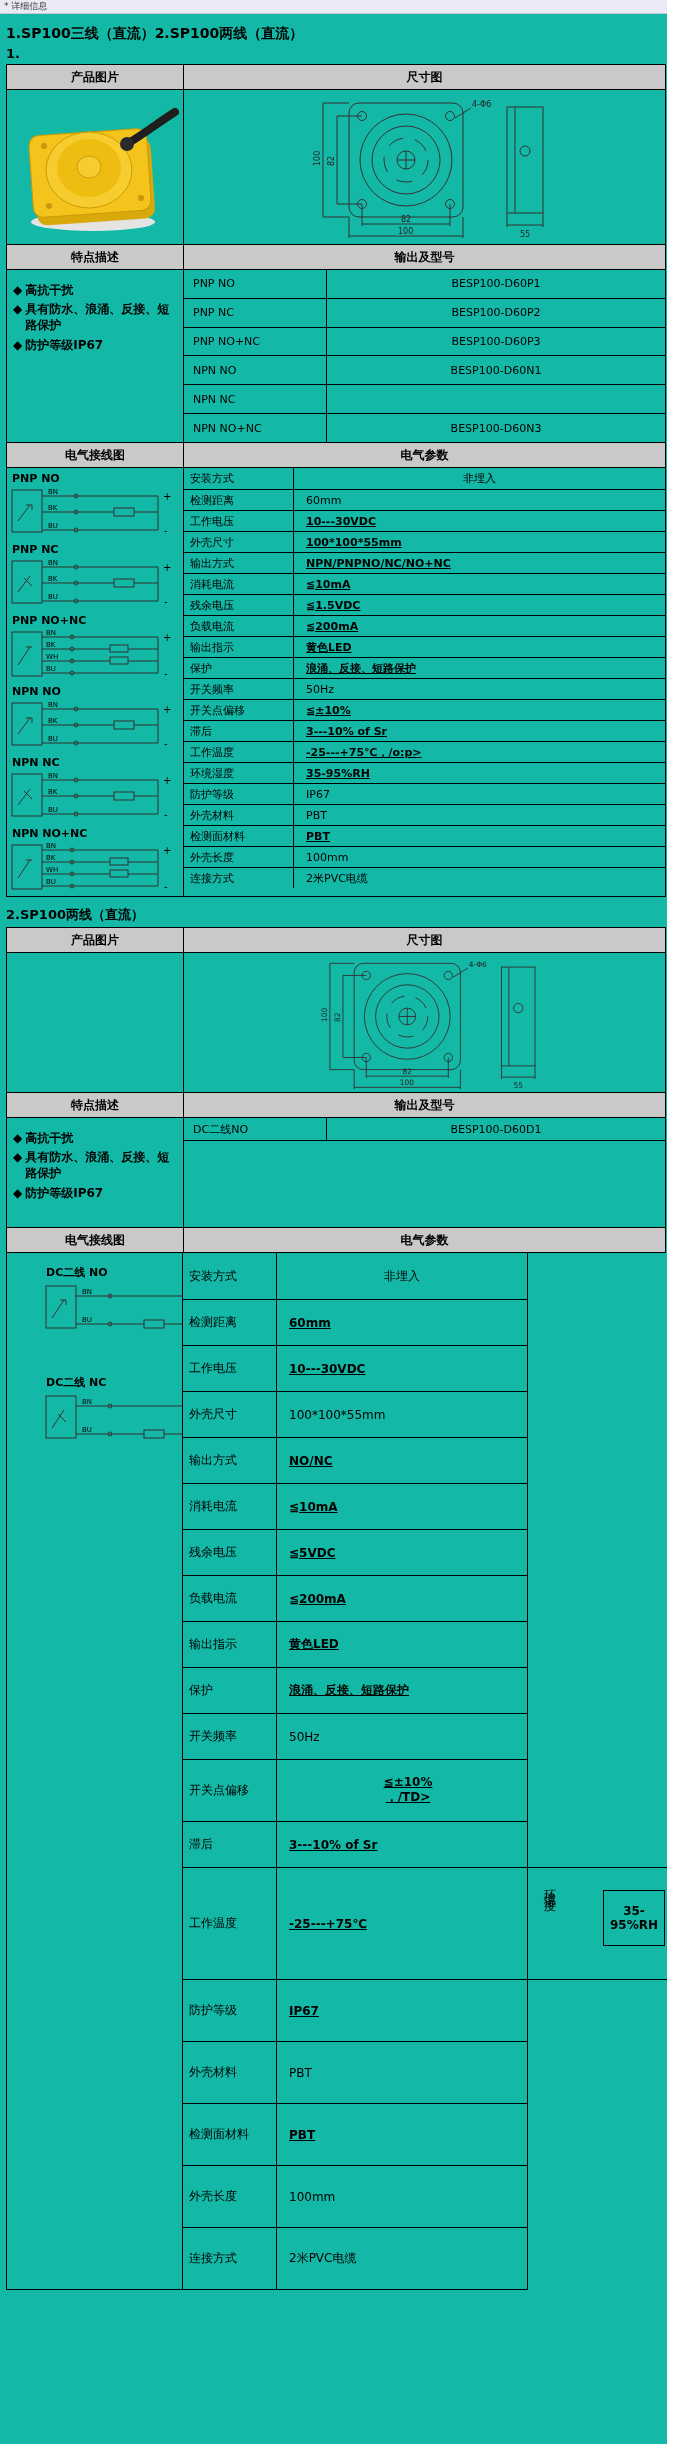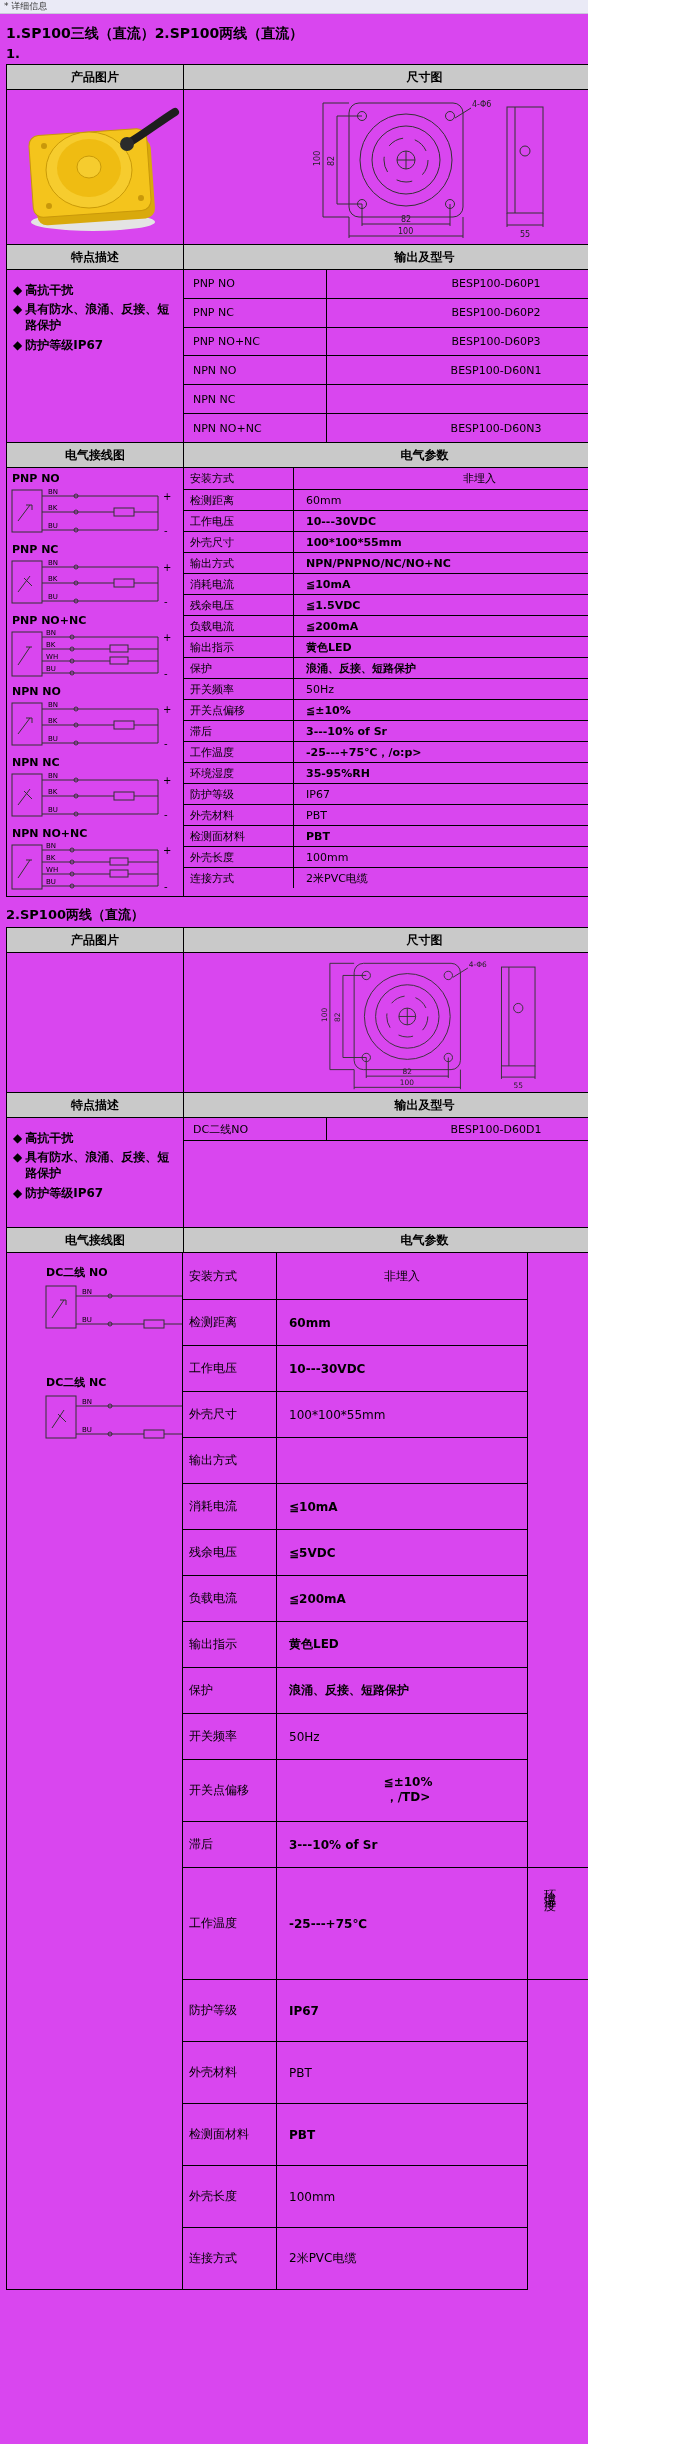--- a/index.html
+++ b/index.html
@@ -1,17 +1,17 @@
 <!DOCTYPE html>
 <html><head>
 <meta charset="utf-8">
 <style>
   * { box-sizing: border-box; }
   body { margin:0; background:#fff; color:#000; font-family:"DejaVu Sans","Liberation Sans",sans-serif; }
-  .page { width:588px; height:2444px; overflow:hidden; background:#d946ef; position:relative; }
+  .page { width:667px; height:2444px; overflow:hidden; background:#14b8a6; position:relative; }
 
   .topbar { height:14px; background:#EAEAF6; border-bottom:1px solid #c9c9da; font-size:9px; line-height:13px; padding-left:4px; color:#333; }
 
   .title1 { font-size:14px; font-weight:bold; margin:11px 0 0 6px; }
   .seclabel { font-size:13px; font-weight:bold; margin:3px 0 3px 6px; }
   .title2 { font-size:13px; font-weight:bold; margin:9px 0 3px 6px; }
 
   .spec { width:660px; margin-left:6px; border:1px solid #000; font-size:11px; }
   .band { display:flex; }
   .band + .band { border-top:1px solid #000; }
@@ -35,21 +35,21 @@
   .otype { width:143px; border-right:1px solid #000; display:flex; align-items:center; padding-left:9px; }
   .omodel { flex:1; display:flex; align-items:center; justify-content:center;text-align:right; }
   .orow2 { height:23px; flex:none; border-bottom:1px solid #000; }
 
   .params { display:flex; flex-direction:column; }
   .prow { display:flex; align-items:stretch; height:21px; flex:none; }
   .prow + .prow { border-top:1px solid #000; }
   .plabel { width:110px; border-right:1px solid #000; display:flex; align-items:center; padding-left:6px; }
   .pvalue { flex:1; display:flex; align-items:center; padding-left:12px; }
   .pvalue.center { justify-content:center; padding-left:0; }
-  .bold { font-weight:bold; }
+  .bold { font-weight:bold;text-decoration:underline; }
 
   .wiring { padding:2px 0 0 3px; }
   .wd { height:71px; overflow:hidden; }
   .wdt { font-weight:bold; font-size:11px; margin:2px 0 0 2px; }
   .wd2 { height:110px; overflow:hidden; padding-top:8px; }
   .st { fill:none; stroke:#333; stroke-width:1; }
   .wl { font-size:7px; fill:#000; }
   .pm { font-size:10px; fill:#000; }
   .dimtxt { font-size:8px; fill:#222; }
 
@@ -510,20 +510,21 @@
       <div class="prow">
           <div class="plabel">工作电压</div>
           <div class="pvalue bold">10---30VDC</div>
         </div>
       <div class="prow">
           <div class="plabel">外壳尺寸</div>
           <div class="pvalue">100*100*55mm</div>
         </div>
       <div class="prow">
           <div class="plabel">输出方式</div>
+          <div class="pvalue bold">NO/NC</div>
         </div>
       <div class="prow">
           <div class="plabel">消耗电流</div>
           <div class="pvalue bold">≦10mA</div>
         </div>
       <div class="prow">
           <div class="plabel">残余电压</div>
           <div class="pvalue bold">≦5VDC</div>
         </div>
       <div class="prow">

